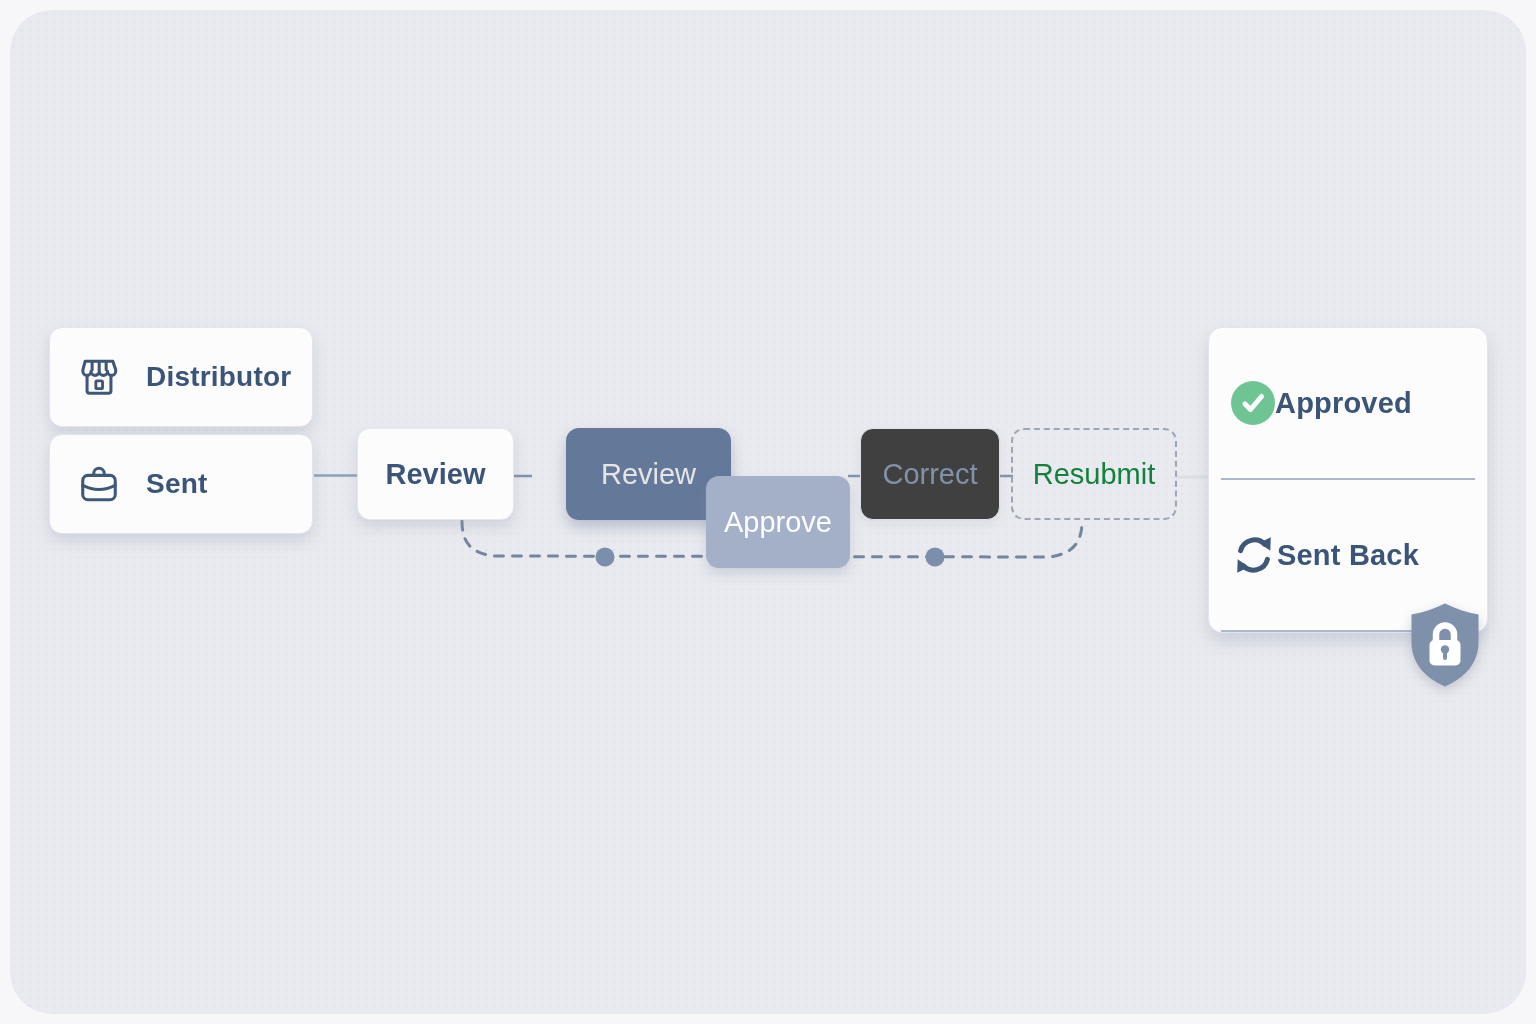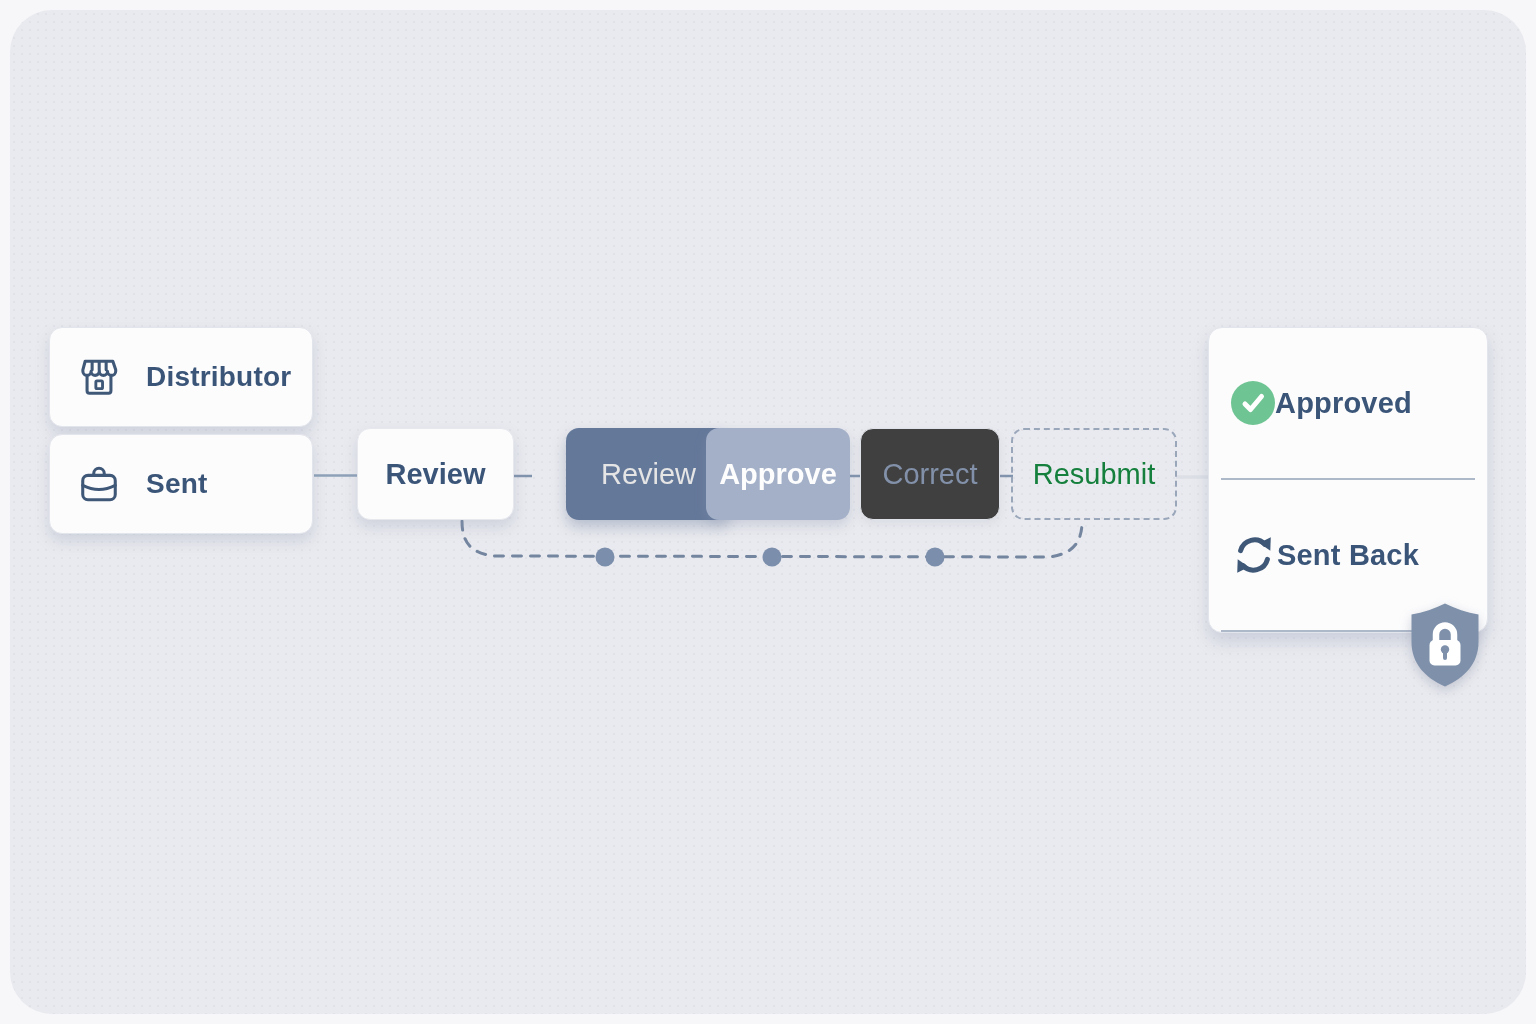--- a/index.html
+++ b/index.html
@@ -37,22 +37,22 @@
 
   
   .stage{
     position:absolute;top:428px;height:92px;z-index:2;border-radius:13px;
     display:flex;align-items:center;justify-content:center;font-size:29px;
   }
   .s-white{background:var(--card-bg);border:1px solid #e6e8ee;color:var(--ink);
     font-weight:700;box-shadow:0 7px 14px rgba(140,150,175,.28);}
   .s-dark{background:var(--stage-active);color:#e5e5e5;font-weight:400;
     box-shadow:0 7px 14px rgba(108,124,155,.40);margin-left:36px;}
-  .s-medium{background:var(--stage-medium);color:#fdfdfe;font-weight:700;
-    box-shadow:0 6px 12px rgba(140,150,175,.30);}
+  .s-medium{background:var(--stage-medium);color:#fdfdfe;font-weight:400;
+    box-shadow:0 6px 12px rgba(140,150,175,.30);margin-top:48px;}
   .s-light{background:#404040;border:1.5px solid #e0e2e9;color:var(--muted-text);
     font-weight:400;box-shadow:0 4px 10px rgba(150,160,180,.18);}
   .s-dashed{background:transparent;border:2px dashed #9aa7bb;color:#15803d;font-weight:400;}
 
   
   .outcome-card{
     position:absolute;left:1208px;top:327px;width:280px;height:306px;z-index:2;
     background:var(--card-bg);border:1px solid #e3e5ec;border-radius:14px;
     box-shadow:0 9px 16px rgba(140,150,175,.30);
     display:flex;flex-direction:column;

